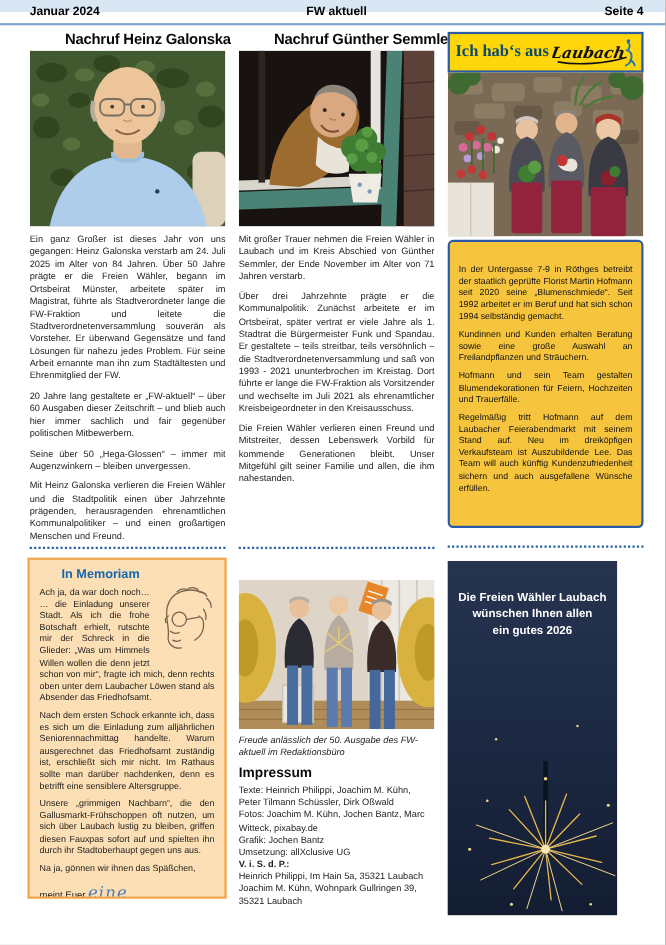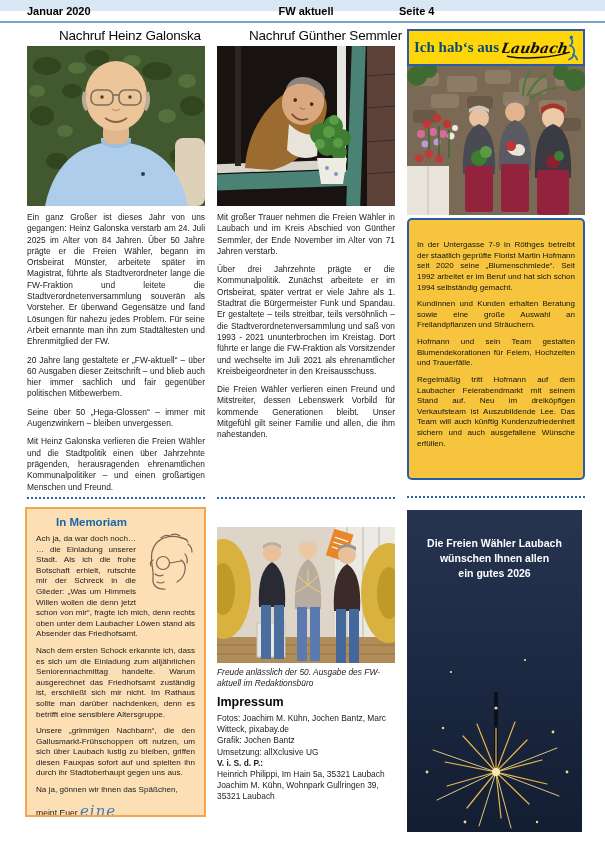--- a/index.html
+++ b/index.html
@@ -3,24 +3,24 @@
 <meta charset="utf-8">
 <style>
   html,body{margin:0;padding:0;background:#888;}
   .page{position:relative;width:605px;height:859px;background:#fff;overflow:hidden;
         font-family:"Liberation Sans",sans-serif;color:#1c1c1c;}
   
   .header-band{position:absolute;top:0;left:0;width:605px;height:11px;background:#d9e7f5;}
   .header-row{position:absolute;top:5px;left:27px;width:558px;display:flex;font-weight:bold;font-size:11px;color:#000;}
   .header-row .hl{flex:1;text-align:left;}
   .header-row .hc{flex:1;text-align:center;}
-  .header-row .hr{flex:1;text-align:left;}
+  .header-row .hr{flex:1;text-align:right;}
   .header-rule{position:absolute;top:21px;left:0;width:605px;height:2px;background:#7ba3c9;}
   
-  .h2{position:absolute;font-size:13.5px;font-weight:normal;color:#0a0a0a;letter-spacing:-0.2px;padding-left:32px;}
+  .h2{position:absolute;font-size:13.5px;font-weight:bold;color:#0a0a0a;letter-spacing:-0.2px;padding-left:32px;}
   .photo{position:absolute;overflow:hidden;}
   .photo svg{display:block;}
   .bodytext{position:absolute;width:178px;font-size:8.4px;line-height:1.345;text-align:justify;overflow:hidden;}
   .bodytext p{margin:0 0 7px 0;}
   .dotted{position:absolute;width:178px;border-top:2px dotted #2a62a4;}
   
   .memoriam{position:absolute;left:25px;top:507px;width:181px;height:310px;box-sizing:border-box;
             background:#fcdfb4;border:2px solid #f0a74e;padding:7px 9px;overflow:hidden;}
   .memoriam h3{margin:0 0 6px 0;font-size:11.5px;color:#1566ad;padding-left:20px;}
   .memoriam p{margin:0 0 6px 0;font-size:8.1px;line-height:1.31;text-align:justify;}
@@ -35,33 +35,33 @@
   
   .promo-header{position:absolute;left:407px;top:29px;width:178px;height:37px;box-sizing:border-box;
                 background:#ffd60a;border:2px solid #2a5ba8;display:flex;align-items:center;padding:0 5px;}
   .promo-title{font-family:"Liberation Serif",serif;font-weight:bold;font-size:15px;color:#0c4a6e;white-space:nowrap;}
   .promo-logo{margin-left:3px;}
   .promo-text{position:absolute;left:407px;top:218px;width:178px;height:262px;box-sizing:border-box;
               background:#f6c53d;border:2px solid #2a5ba8;border-radius:5px;padding:20px 8px;
               font-size:8px;line-height:1.33;text-align:justify;overflow:hidden;color:#111;}
   .promo-text p{margin:0 0 6px 0;}
   
-  .darkbox{position:absolute;left:407px;top:510px;width:175px;height:322px;overflow:hidden;
+  .darkbox{position:absolute;left:407px;top:510px;width:154px;height:322px;overflow:hidden;
            background:linear-gradient(180deg,#263450 0%,#1d2a44 45%,#131d32 100%);}
   .greeting{position:relative;z-index:2;margin-top:26px;text-align:center;color:#fff;font-weight:bold;font-size:10.5px;line-height:1.45;}
   .darkbox svg{position:absolute;left:0;bottom:0;z-index:1;}
 </style>
 </head>
 <body>
 
 <div class="page">
 
   <div class="header-band"></div>
   <div class="header-row">
-    <span class="hl">Januar 2020</span>
+    <span class="hl">Januar 2024</span>
     <span class="hc">FW aktuell</span>
     <span class="hr">Seite 4</span>
   </div>
   <div class="header-rule"></div>
 
   <div class="h2" style="left:27px;top:28px;">Nachruf Heinz Galonska</div>
 
   <div class="photo" style="left:27px;top:46px;width:178px;height:160px;">
     <svg width="178" height="160" viewBox="0 0 178 160">
       <rect width="178" height="160" fill="#42592f"></rect>
@@ -241,20 +241,21 @@
         <path d="M121,24 q9,-8 18,0 l0,-4 q-9,-6 -18,0 Z" fill="#9a948a"></path>
       <path d="M117,84 q-2,-38 13,-47 q15,9 13,47 Z" fill="#3a2a28"></path>
       <rect x="119" y="82" width="10" height="54" fill="#44689c"></rect>
         <rect x="132" y="82" width="10" height="54" fill="#44689c"></rect>
     </svg>
   </div>
 
   <div class="caption">Freude anlässlich der 50. Ausgabe des FW-aktuell im Redaktionsbüro</div>
   <div class="imp-h">Impressum</div>
   <div class="imp-text">
+    <div>Texte: Heinrich Philippi, Joachim M. Kühn, Peter Tilmann Schüssler, Dirk Oßwald</div>
     <div>Fotos: Joachim M. Kühn, Jochen Bantz, Marc Witteck, pixabay.de</div>
     <div>Grafik: Jochen Bantz</div>
     <div>Umsetzung: allXclusive UG</div>
     <div class="bold">V. i. S. d. P.:</div>
     <div>Heinrich Philippi, Im Hain 5a, 35321 Laubach</div>
     <div>Joachim M. Kühn, Wohnpark Gullringen 39, 35321 Laubach</div>
   </div>
 
   <div class="promo-header">
     <span class="promo-title">Ich hab‘s aus</span>

